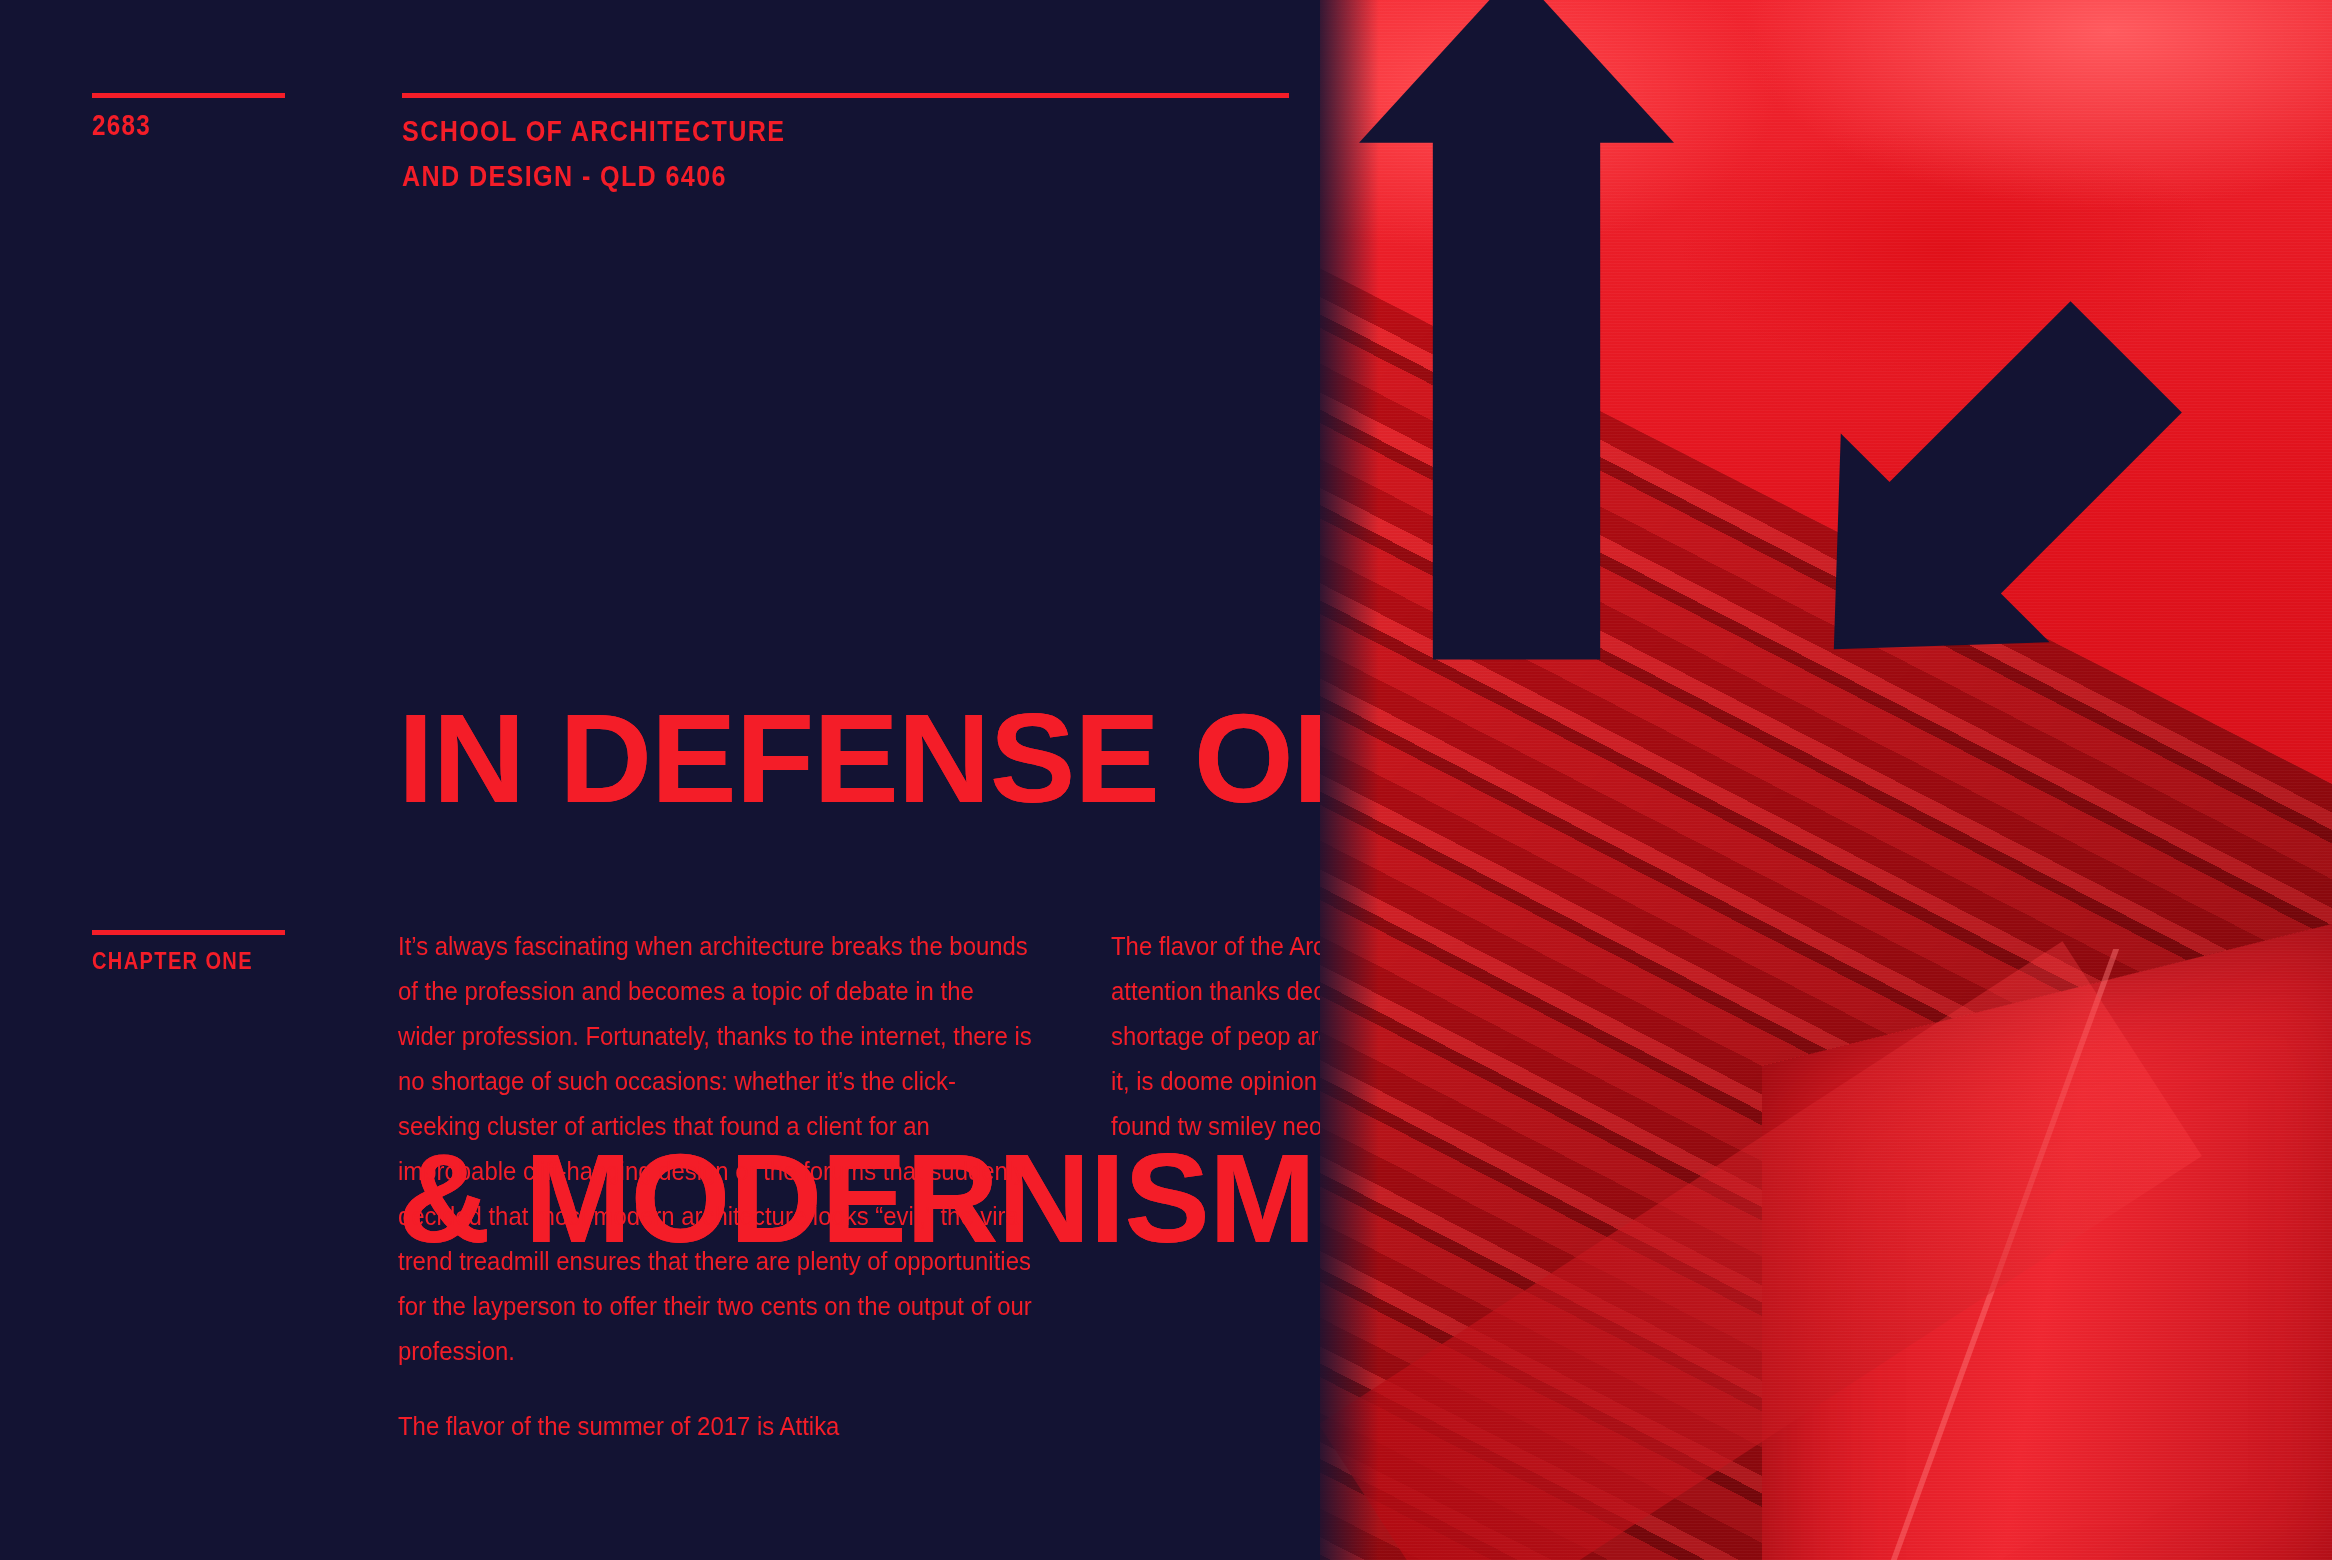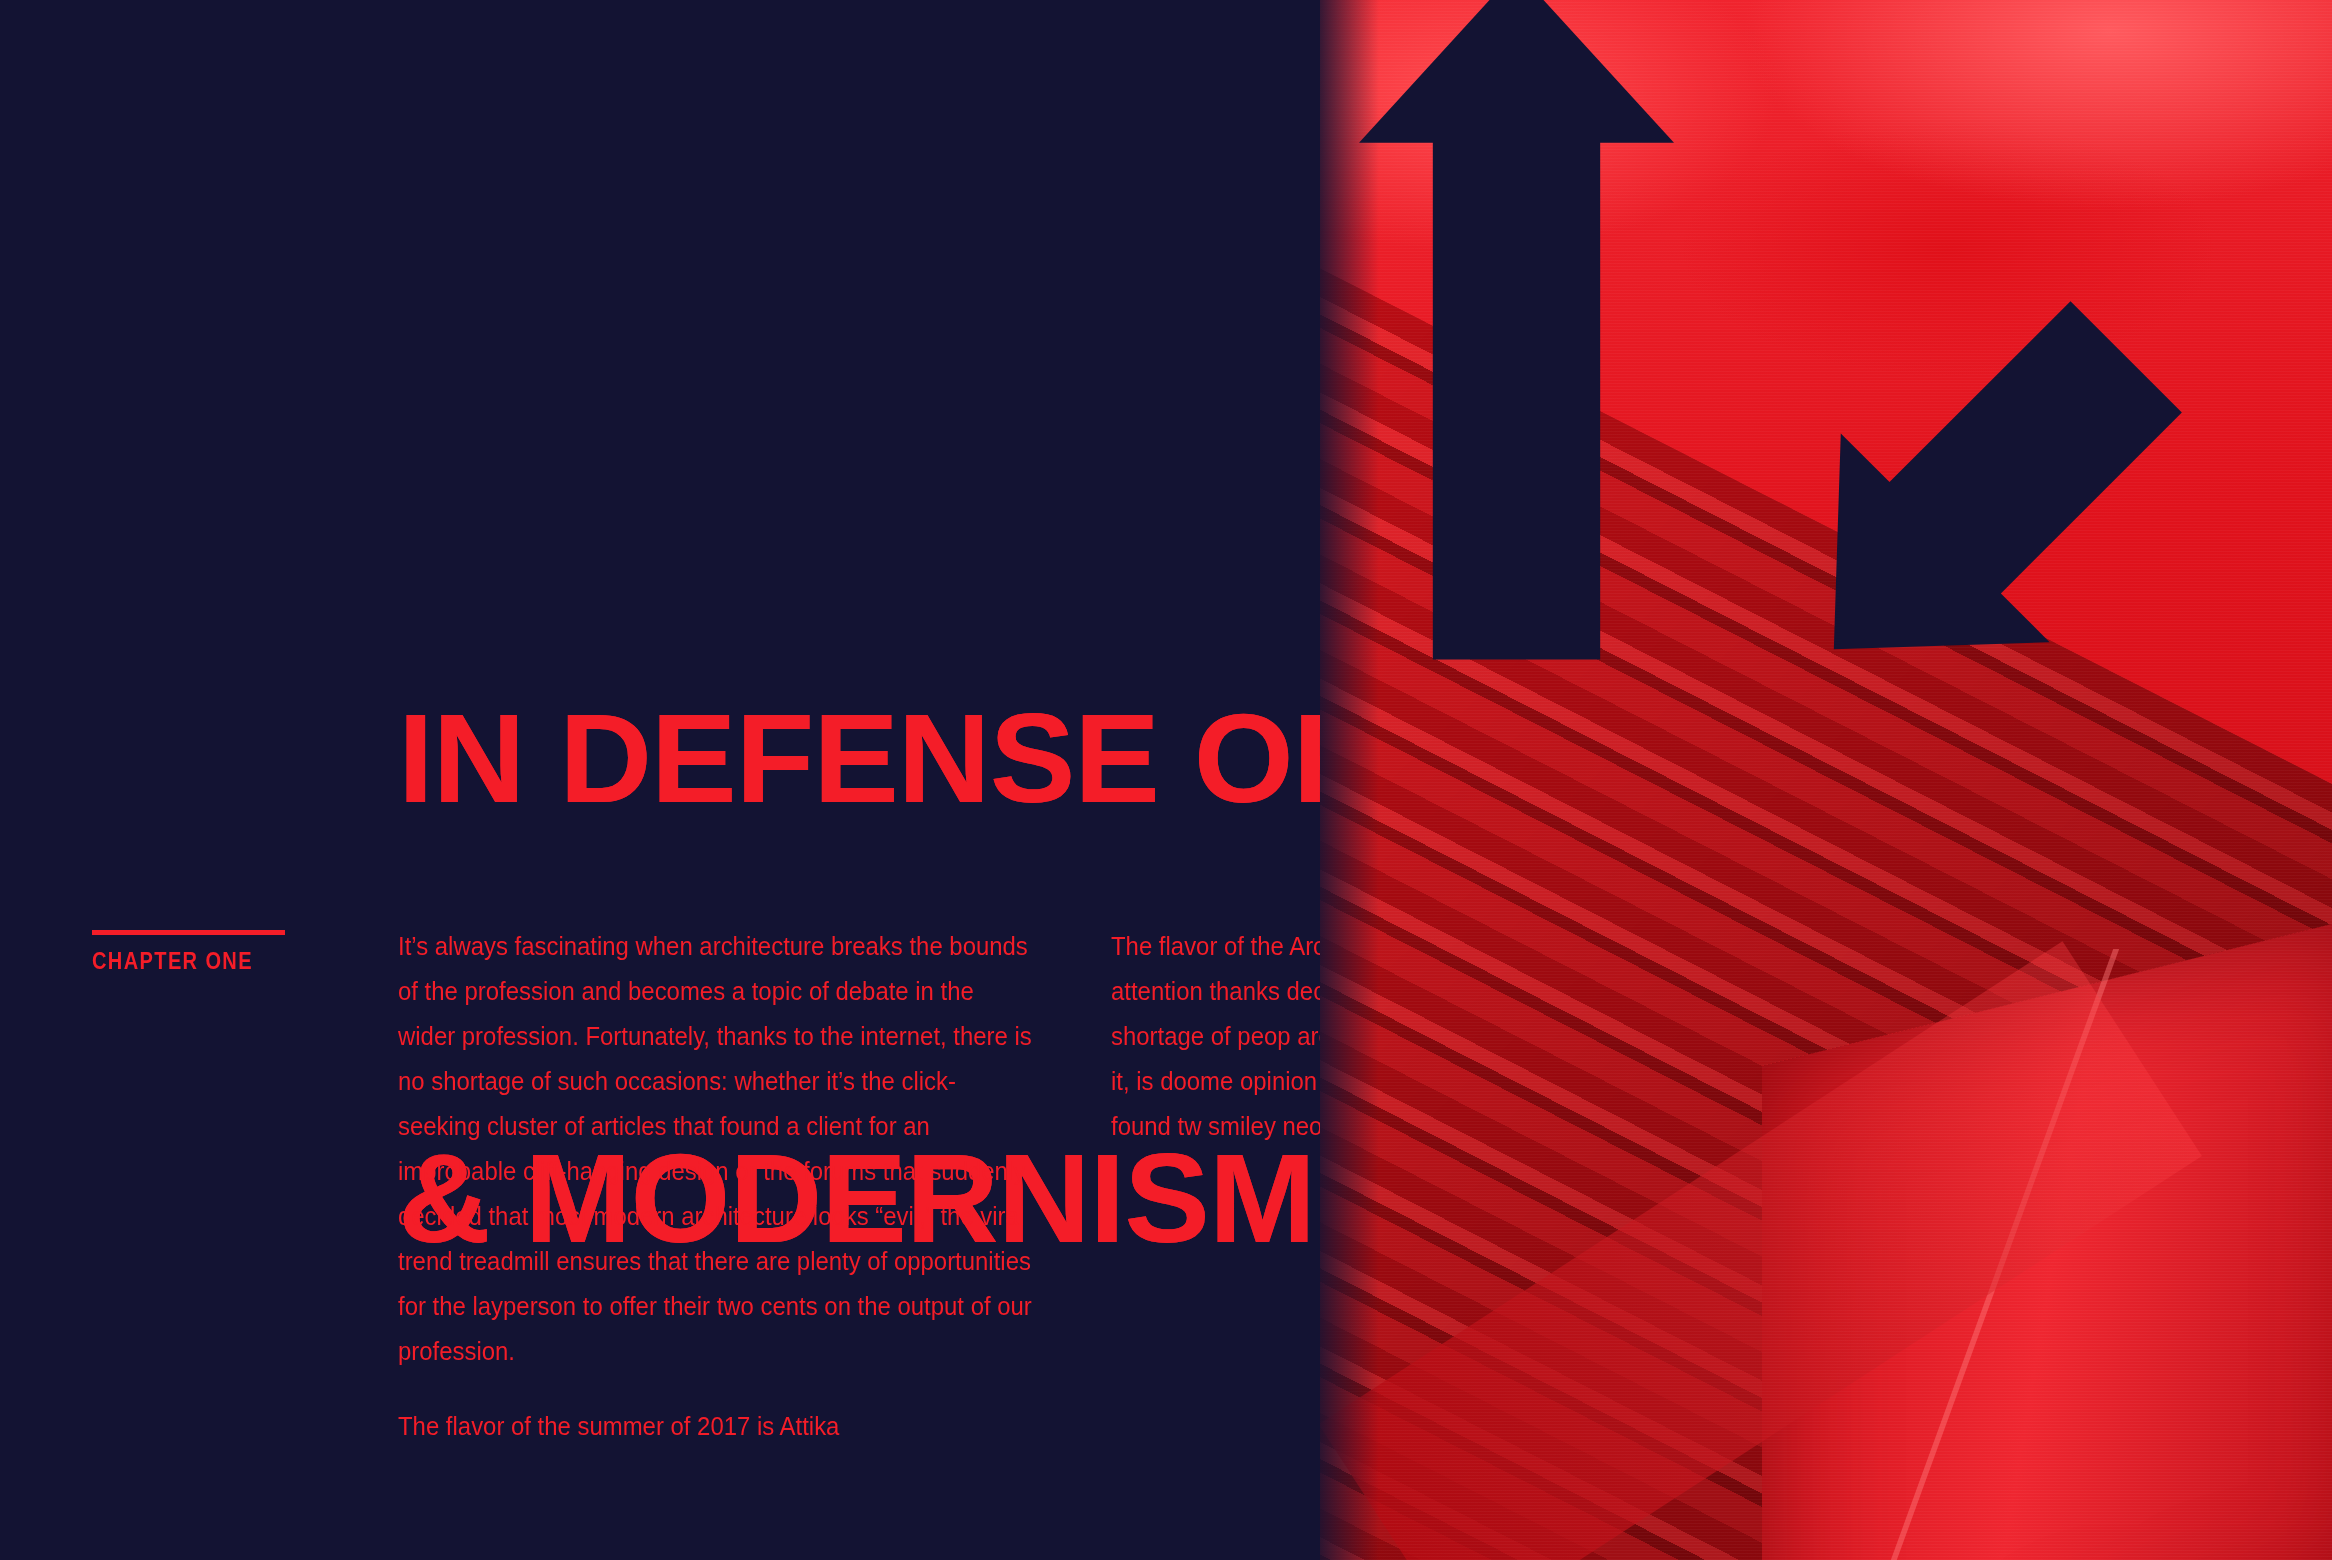--- a/index.html
+++ b/index.html
@@ -236,20 +236,26 @@
     height: 1560px;
     background: linear-gradient(to right, rgba(19,19,51,0.85), rgba(19,19,51,0));
     z-index: 5;
   }
 </style>
 </head>
 <body>
 
 <div class="page">
 
+  <div class="header">
+    <div class="rule rule-issue"></div>
+    <div class="rule rule-school"></div>
+    <div class="issue-number">2683</div>
+    <div class="school-name"><span>SCHOOL OF ARCHITECTURE</span><br><span>AND DESIGN - QLD 6406</span></div>
+  </div>
 
   <div class="headline">
     <span class="ln">IN DEFENSE OF ARC</span>
     <span class="ln">&amp; MODERNISM</span>
   </div>
 
   <div class="rule rule-chapter"></div>
   <div class="chapter-label">CHAPTER ONE</div>
 
   <div class="col col-1">

